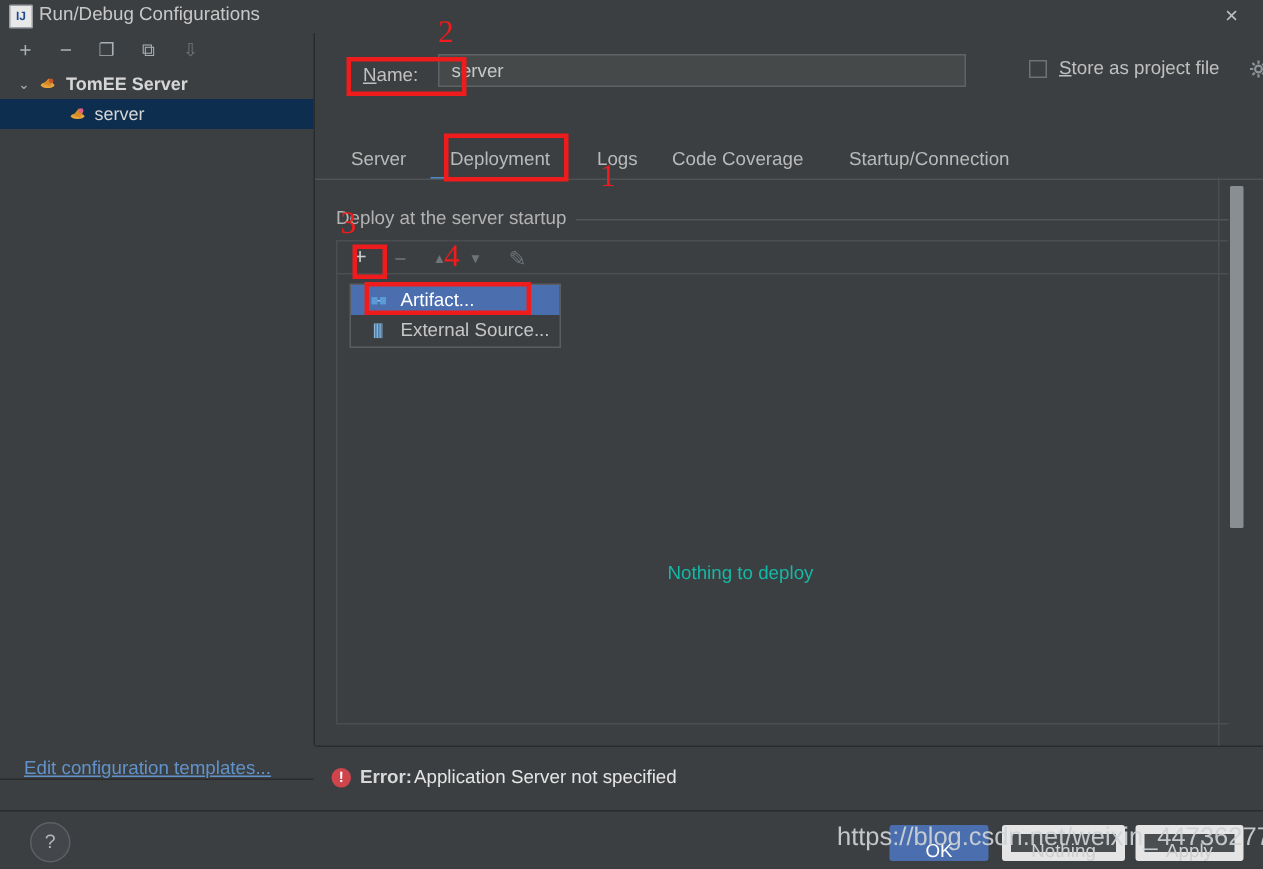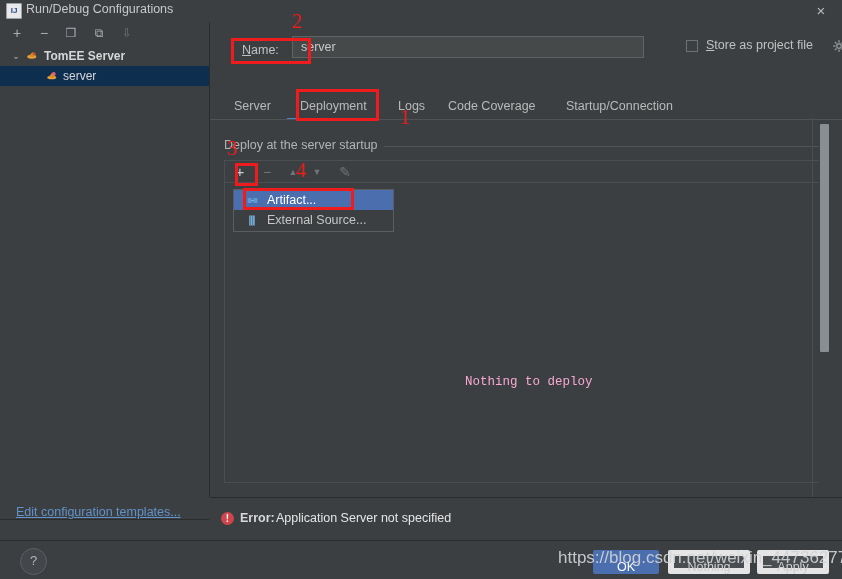--- a/index.html
+++ b/index.html
@@ -67,24 +67,24 @@
   .grp-title{position:absolute;left:8px;top:12px;font-size:12.5px;color:#b3b3b3;background:#3c3f41;
     padding-right:6px;z-index:2;white-space:nowrap;}
   .grp-rule{position:absolute;left:8px;top:20px;width:598px;height:1px;background:#515557;}
 
   .tbl-toolbar{position:absolute;left:8px;top:34px;width:597px;height:22px;
     border:1px solid #4a4e50;border-bottom:none;box-sizing:border-box;}
   .tb-ico{position:absolute;top:2px;height:18px;line-height:18px;text-align:center;color:#9aa0a6;font-size:14px;}
 
   .tbl-body{position:absolute;left:8px;top:56px;width:597px;height:301px;
     border:1px solid #4a4e50;box-sizing:border-box;background:#3c3f41;}
-  .empty-msg{position:absolute;left:240px;top:192px;color:#f9a8d4;font-size:12.5px;font-family:Liberation Mono, monospace;}
-
-  
-  .popup{position:absolute;left:233px;top:189px;width:161px;height:43px;background:#3c3f41;
+  .empty-msg{position:absolute;left:220px;top:192px;color:#14b8a6;font-size:12.5px;}
+
+  
+  .popup{position:absolute;left:233px;top:189px;width:141px;height:43px;background:#3c3f41;
     border:1px solid #5a5e60;box-sizing:border-box;z-index:20;}
   .pop-item{position:relative;height:20px;line-height:20px;font-size:12.5px;color:#c6c6c6;}
   .pop-item.sel{background:#4b6eaf;color:#ffffff;}
   .pop-lbl{position:absolute;left:33px;top:0;}
   .pop-ico{position:absolute;left:12px;top:4px;width:13px;height:13px;}
 
   
   .vscroll-track{position:absolute;left:819px;top:120px;width:11px;height:398px;background:#3c3f41;}
   .vscroll-thumb{position:absolute;left:820px;top:124px;width:9px;height:228px;background:#888e91;border-radius:1px;}
   .pane-divline{position:absolute;left:812px;top:118px;width:1px;height:402px;background:#4a4e50;}

